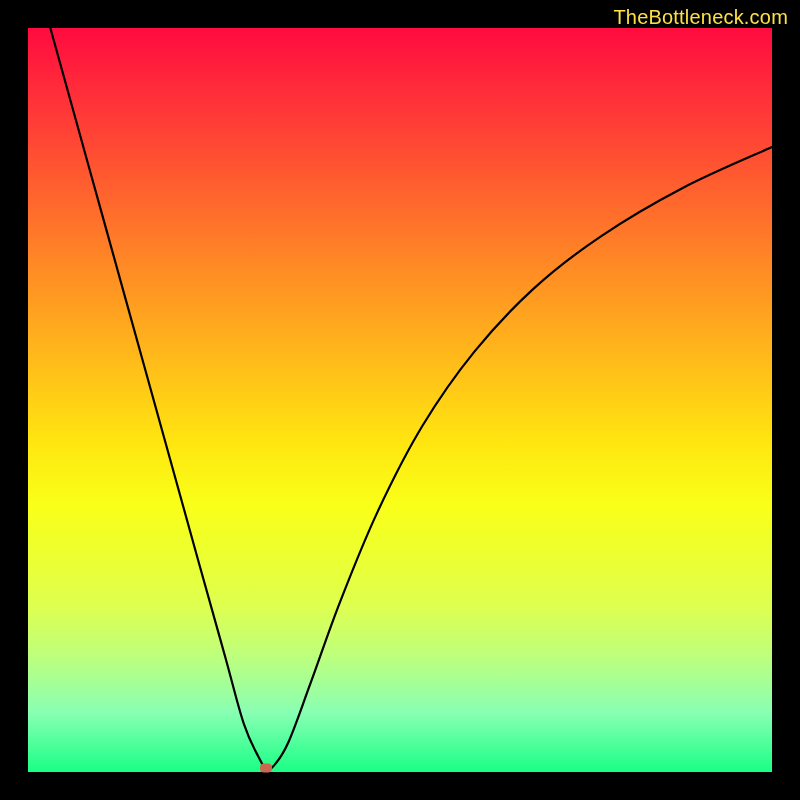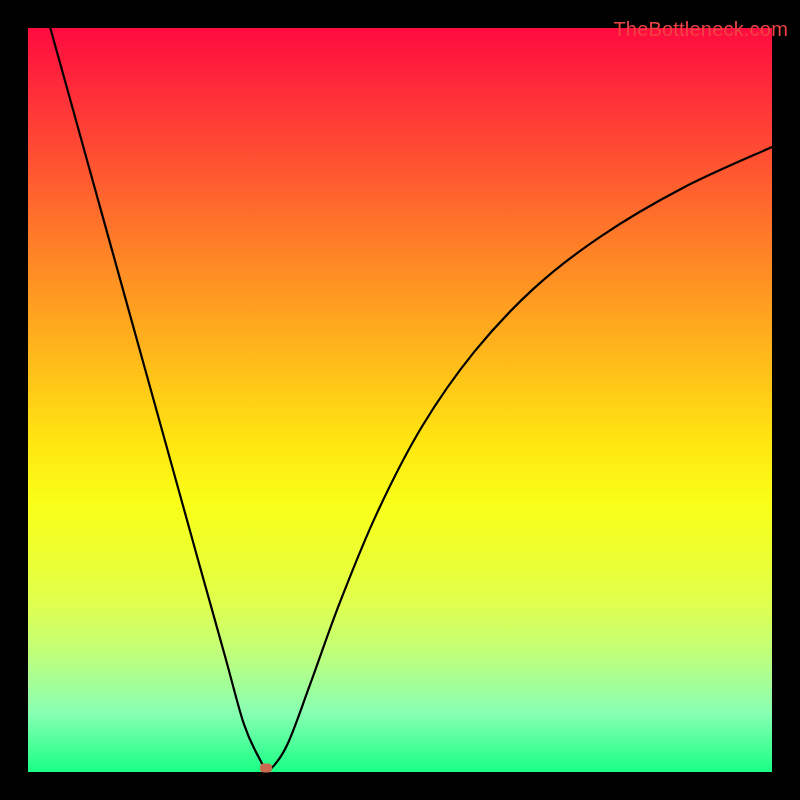--- a/index.html
+++ b/index.html
@@ -50,26 +50,26 @@
   .marker {
     position: absolute;
     width: 12px;
     height: 9px;
     background: #c96a50;
     border-radius: 4px;
     transform: translate(-50%, -50%);
   }
   .watermark {
     position: absolute;
-    top: 18px;
+    top: 6px;
     right: 12px;
     font-family: Arial, Helvetica, sans-serif;
     font-size: 20px;
     font-weight: 500;
-    color: #ef4444;
+    color: #fde047;
     letter-spacing: 0.2px;
   }
 </style>
 </head>
 <body>
 
 <div class="chart-container">
   <div class="plot-area">
     <svg class="curve-svg" viewBox="0 0 744 744" preserveAspectRatio="none">
       <path class="curve-path" d="M 22.32 0.00 C 29.02 24.11, 46.13 85.71, 59.52 133.92 C 72.91 182.13, 83.33 219.63, 96.72 267.84 C 110.11 316.05, 120.53 353.55, 133.92 401.76 C 147.31 449.97, 159.74 494.83, 171.12 535.68 C 182.50 576.53, 189.12 599.89, 197.16 628.68 C 205.20 657.47, 209.73 677.56, 215.76 695.64 C 221.79 713.72, 226.62 721.08, 230.64 729.12 C 234.66 737.16, 235.40 738.67, 238.08 740.28 C 240.76 741.89, 241.50 742.74, 245.52 738.05 C 249.54 733.36, 253.70 729.24, 260.40 714.24 C 267.10 699.24, 273.35 680.16, 282.72 654.72 C 292.09 629.28, 300.43 603.68, 312.48 572.88 C 324.53 542.08, 334.95 515.07, 349.68 483.60 C 364.41 452.13, 376.91 426.83, 394.32 398.04 C 411.73 369.25, 426.31 348.42, 446.40 323.64 C 466.49 298.86, 483.15 281.16, 505.92 260.40 C 528.69 239.64, 546.10 226.40, 572.88 208.32 C 599.66 190.24, 623.92 176.03, 654.72 159.96 C 685.52 143.89, 727.93 126.41, 744.00 119.04"></path>

